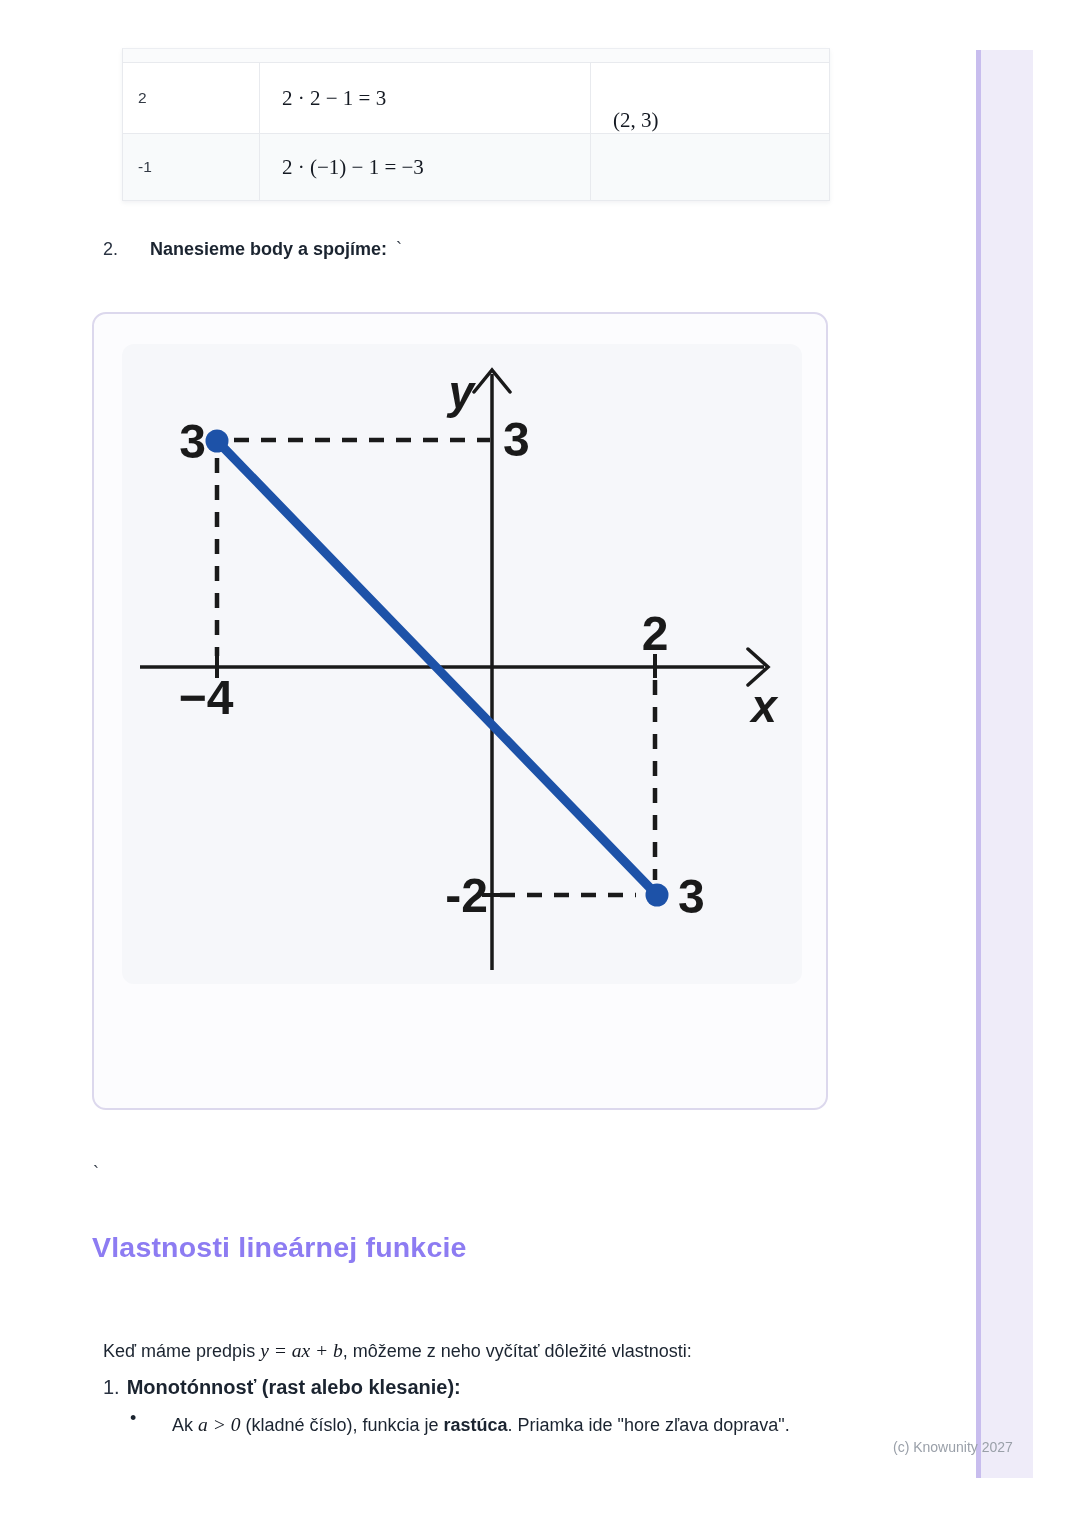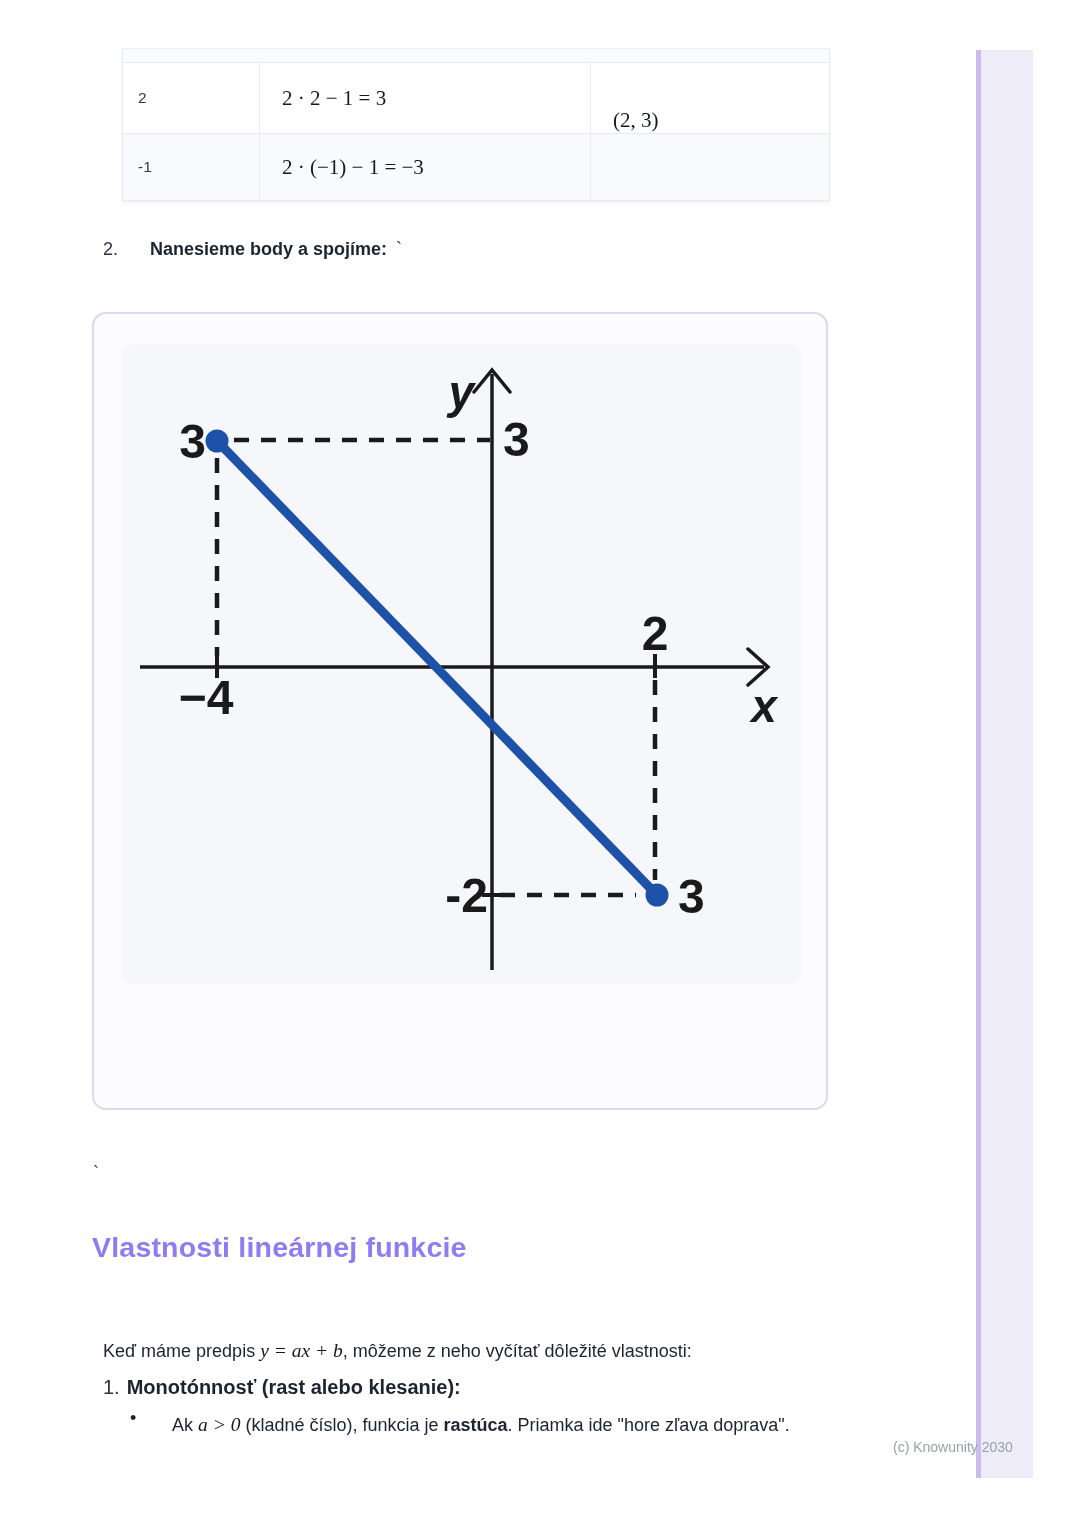--- a/index.html
+++ b/index.html
@@ -144,15 +144,15 @@
   <div class="item1">
     <span class="num">1.</span><span class="lbl">Monotónnosť (rast alebo klesanie):</span>
   </div>
 
   <div class="bullet-dot">•</div>
   <div class="bullet">
     <span>Ak </span><span class="math it">a &gt; 0</span><span> (kladné číslo), funkcia je </span><span class="b">rastúca</span><span>. Priamka ide "hore zľava doprava".</span>
   </div>
 
   <div class="sidebar"></div>
-  <div class="watermark">(c) Knowunity 2030</div>
+  <div class="watermark">(c) Knowunity 2027</div>
 
 </div>
 
 </body></html>

